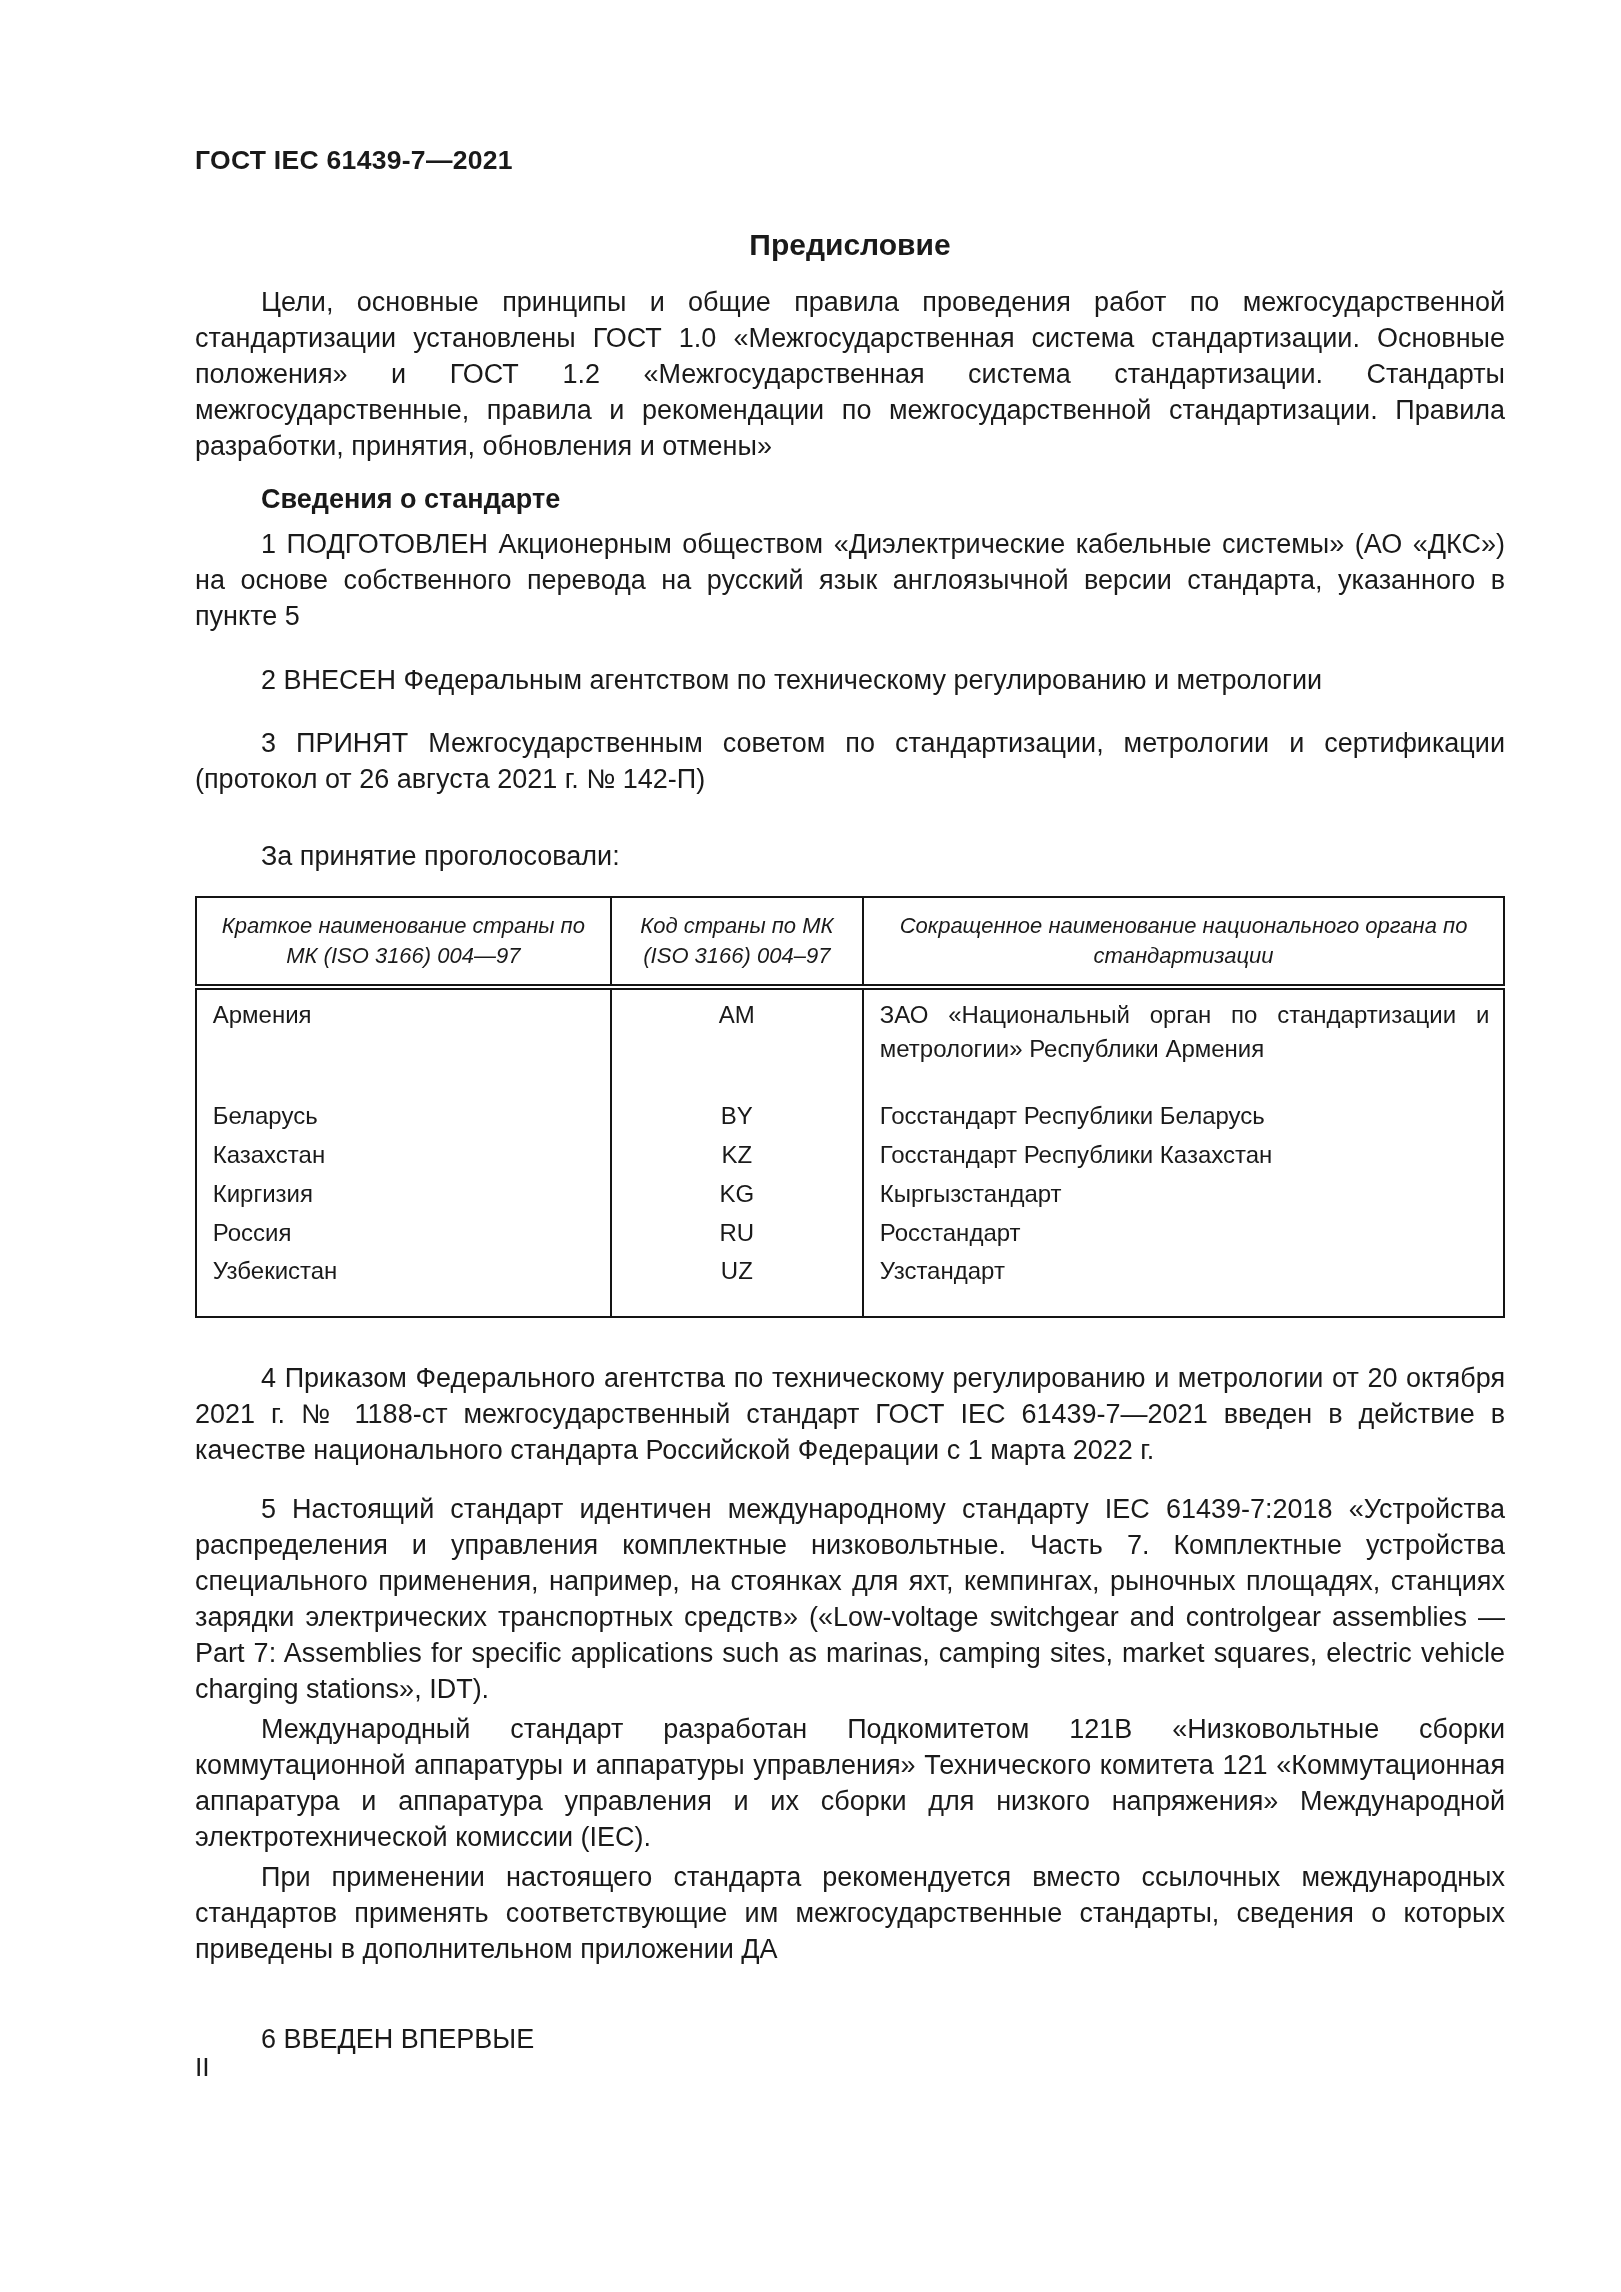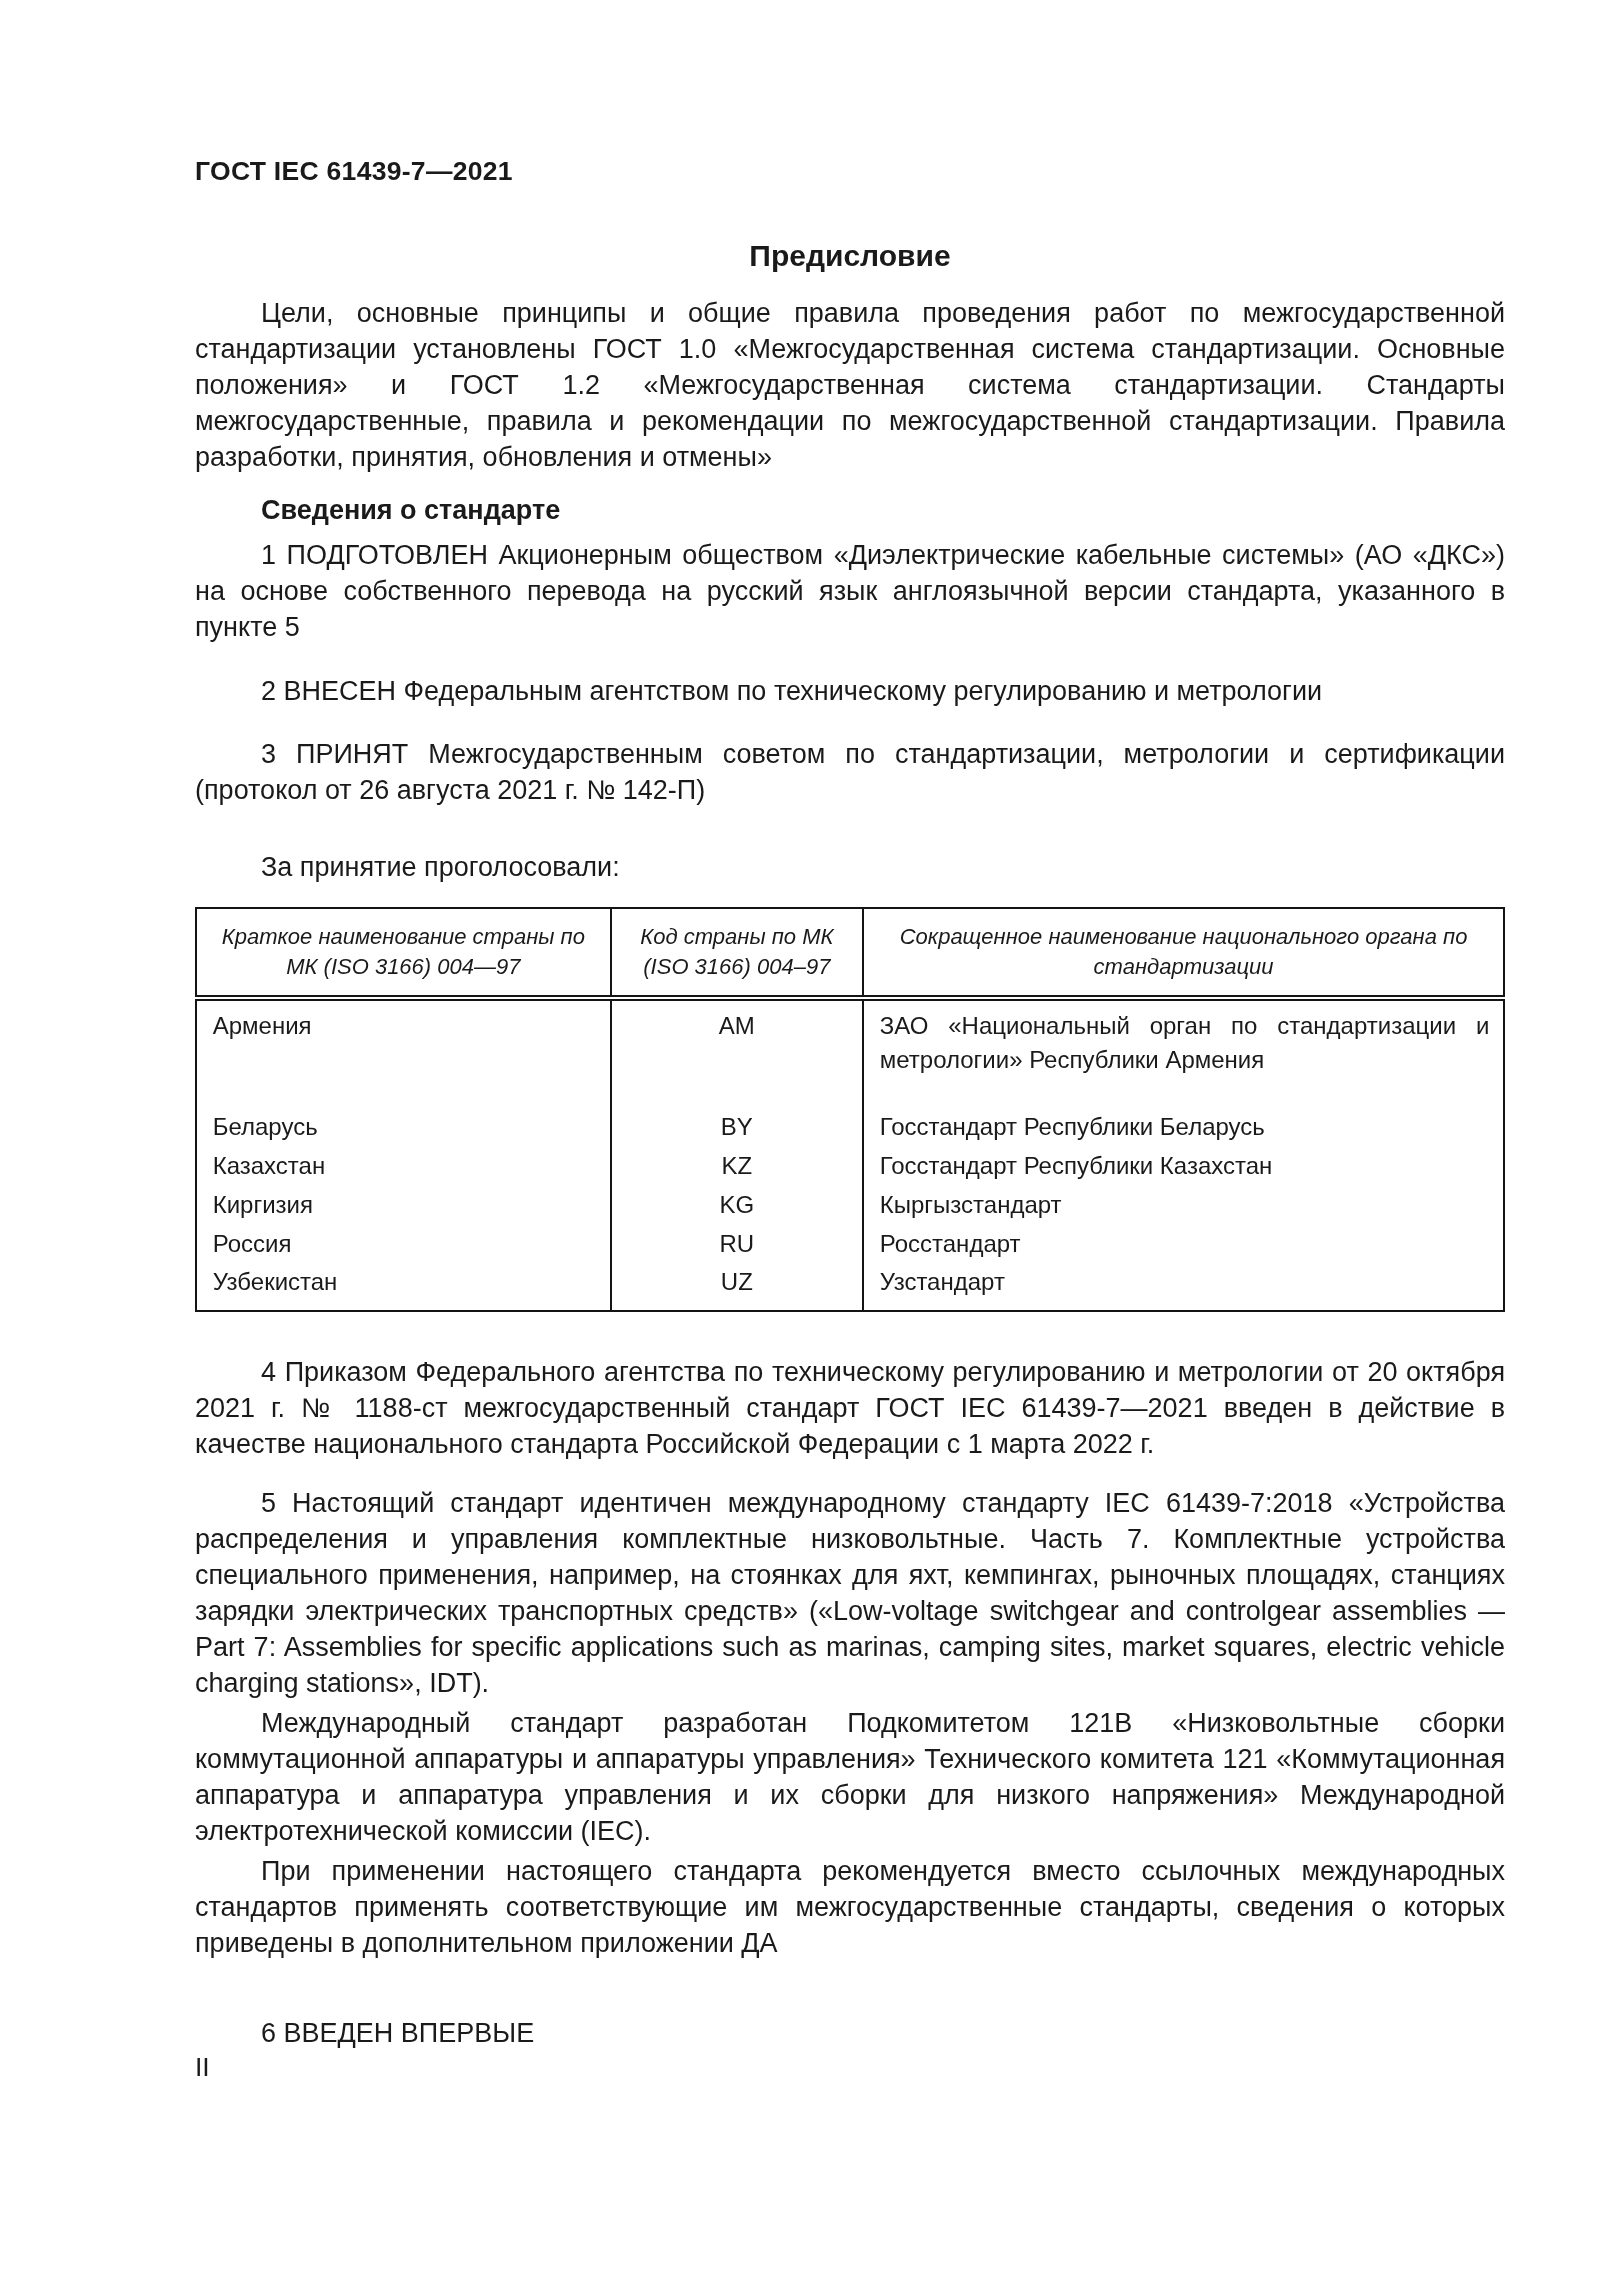--- a/index.html
+++ b/index.html
@@ -10,21 +10,21 @@
     color: #1a1a1a;
   }
   .page {
     position: relative;
     width: 1621px; height: 2293px;
     background: #ffffff;
     overflow: hidden;
   }
   .content {
     position: absolute;
-    left: 195px; top: 11px;
+    left: 195px; top: 0;
     width: 1310px;
   }
   .doc-code {
     margin-top: 142px;
     font-size: 26.5px;
     font-weight: bold;
     line-height: 36px;
     letter-spacing: 0.3px;
   }
   .page-title {
@@ -77,21 +77,21 @@
   }
   .vote-table thead tr { border-bottom: 6.9px double #141414; font-style: italic; }
   .vote-table th + th, .vote-table td + td { border-left: 2.9px solid #141414; }
   .vote-table tbody td {
     font-size: 24px;
     line-height: 34px;
     vertical-align: top;
     padding: 2px 13.7px 2.9px 15.7px;
   }
   .vote-table tbody tr:first-child td { padding-top: 8px; padding-bottom: 31px; }
-  .vote-table tbody tr:last-child td  { padding-bottom: 11px; }
+  .vote-table tbody tr:last-child td  { padding-bottom: 28px; }
   .vote-table td.cell-code { text-align: center; padding-left: 3.9px; padding-right: 3.9px; }
   .vote-table td.cell-org  { text-align: justify; }
 
   .page-number {
     position: absolute;
     left: 195px; top: 2049px;
     font-size: 26.5px;
     line-height: 36px;
   }
 </style>

